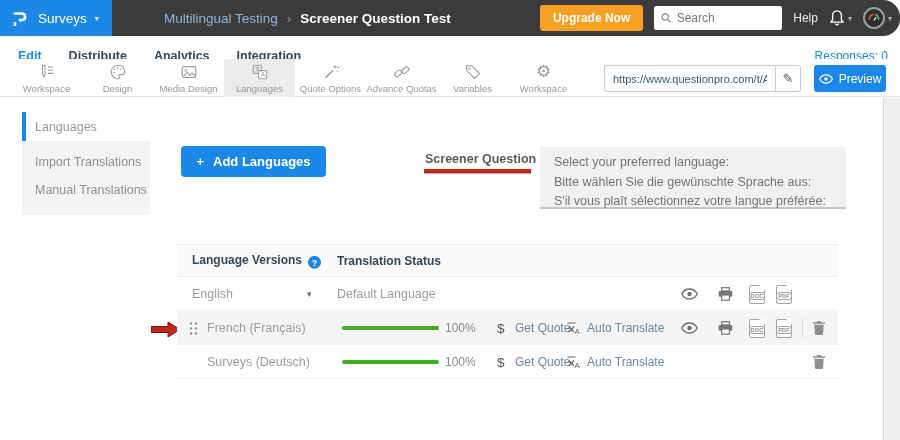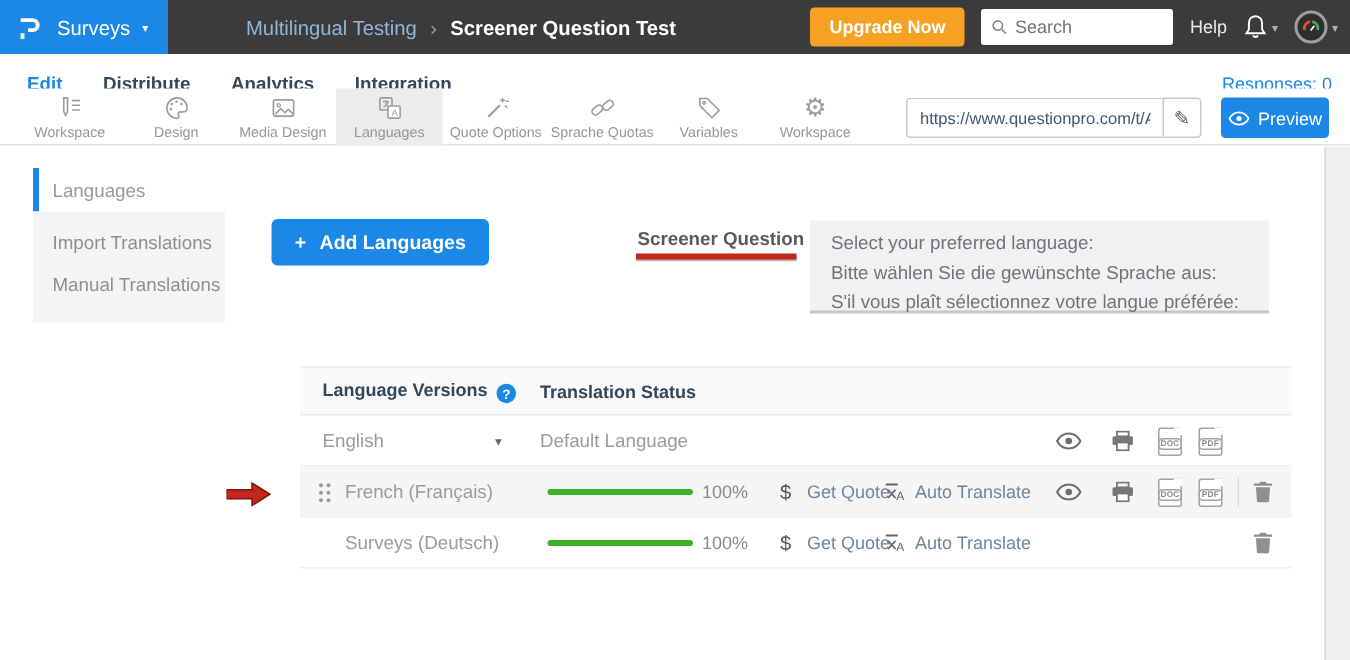--- a/index.html
+++ b/index.html
@@ -2,21 +2,21 @@
 <html><head>
 <meta charset="utf-8">
 <style>
   * { margin:0; padding:0; box-sizing:border-box; }
   html,body { width:900px; height:440px; overflow:hidden; background:#fff;
     font-family:"Liberation Sans", sans-serif; }
   .screen { position:relative; width:900px; height:440px; background:#fff; }
 
   
   .topnav { position:absolute; top:0; left:0; width:900px; height:36px; background:#3B3B3B;
-    display:flex; align-items:center; }
+    display:flex; align-items:center;border-radius:17px; }
   .logo-block { width:112px; height:36px; background:#1B87E6; color:#fff;
     display:flex; align-items:center; gap:8px; padding-left:10px; font-size:13.5px; cursor:pointer; }
   .caret { font-size:8px; color:#fff; }
   .caret.dim { color:#b0b0b0; }
   .breadcrumb { margin-left:16px; display:flex; align-items:center; gap:9px; font-size:13.5px; }
   .bc-survey { color:#8FB7D9;margin-left:36px; }
   .bc-sep { color:#9a9a9a; font-size:13px; }
   .bc-page { color:#fff; font-weight:bold; }
   .topnav-right { margin-left:auto; display:flex; align-items:center; gap:11px; padding-right:8px; }
   .upgrade-btn { background:#F7A124; color:#fff; border:none; border-radius:3px;
@@ -75,21 +75,21 @@
     display:flex; align-items:center; justify-content:center; gap:9px; cursor:pointer; }
   .screener-label { position:absolute; left:425px; top:54px; font-size:12.5px; font-weight:bold;
     color:#5a5a5a; }
   .red-underline { position:absolute; left:424px; top:71px; width:107px; height:4px;
     background:#C1271B; box-shadow:0 1px 1px rgba(0,0,0,.35); }
   .screener-box { position:absolute; left:540px; top:49px; width:306px; height:62px;
     background:#F1F1F1; border-bottom:2px solid #c6c6c6; padding:6px 14px;
     font-size:12.5px; color:#70747a; line-height:19.5px; }
 
   
-  .table { position:absolute; left:200px; top:146px; width:661px; }
+  .table { position:absolute; left:177px; top:146px; width:661px; }
   .thead { position:relative; height:33px; background:#FAFAFA; border-top:1px solid #ececec;
     border-bottom:1px solid #ececec; font-size:12px; font-weight:bold; color:#33475B; }
   .trow { position:relative; height:34px; border-bottom:1px solid #f0f0f0;
     font-size:12.5px; color:#9b9b9b; }
   .trow.hl { background:#F5F5F5; }
   .cell { position:absolute; top:50%; transform:translateY(-50%); white-space:nowrap; }
   .help-badge { display:inline-flex; width:13px; height:13px; border-radius:50%; background:#1B87E6;
     color:#fff; font-size:9px; font-weight:bold; align-items:center; justify-content:center;
     margin-left:6px; vertical-align:-2px; cursor:pointer; }
   .dd-caret { color:#666; font-size:9px; }
@@ -212,21 +212,21 @@
           <path d="M4 16.5 L12.5 8" stroke="#9c9c9c" stroke-width="1.6"></path>
           <path d="M14.5 2.5 v3.6 M12.7 4.3 h3.6 M16.2 8.2 l1.8 1.8 M16.8 5 h2.4" fill="none" stroke="#9c9c9c" stroke-width="1.1"></path>
         </svg>
         <span class="lbl">Quote Options</span>
       </div>
       <div class="tool">
         <svg width="20" height="18" viewBox="0 0 20 20">
           <rect x="1.5" y="9" width="8.5" height="5" rx="2.5" fill="none" stroke="#9c9c9c" stroke-width="1.2" transform="rotate(-40 5.75 11.5)"></rect>
           <rect x="9.5" y="5.5" width="8.5" height="5" rx="2.5" fill="none" stroke="#9c9c9c" stroke-width="1.2" transform="rotate(-40 13.75 8)"></rect>
         </svg>
-        <span class="lbl">Sprache Quotas</span>
+        <span class="lbl">Advance Quotas</span>
       </div>
       <div class="tool">
         <svg width="20" height="18" viewBox="0 0 20 20">
           <path d="M2.8 3 h5.6 l8.8 8.8 -5.4 5.4 -8.8-8.8 z" fill="none" stroke="#9c9c9c" stroke-width="1.2"></path>
           <circle cx="6" cy="6.2" r="1" fill="none" stroke="#9c9c9c" stroke-width="1"></circle>
         </svg>
         <span class="lbl">Variables</span>
       </div>
       <div class="tool">
         <span class="gear-glyph">⚙</span>

